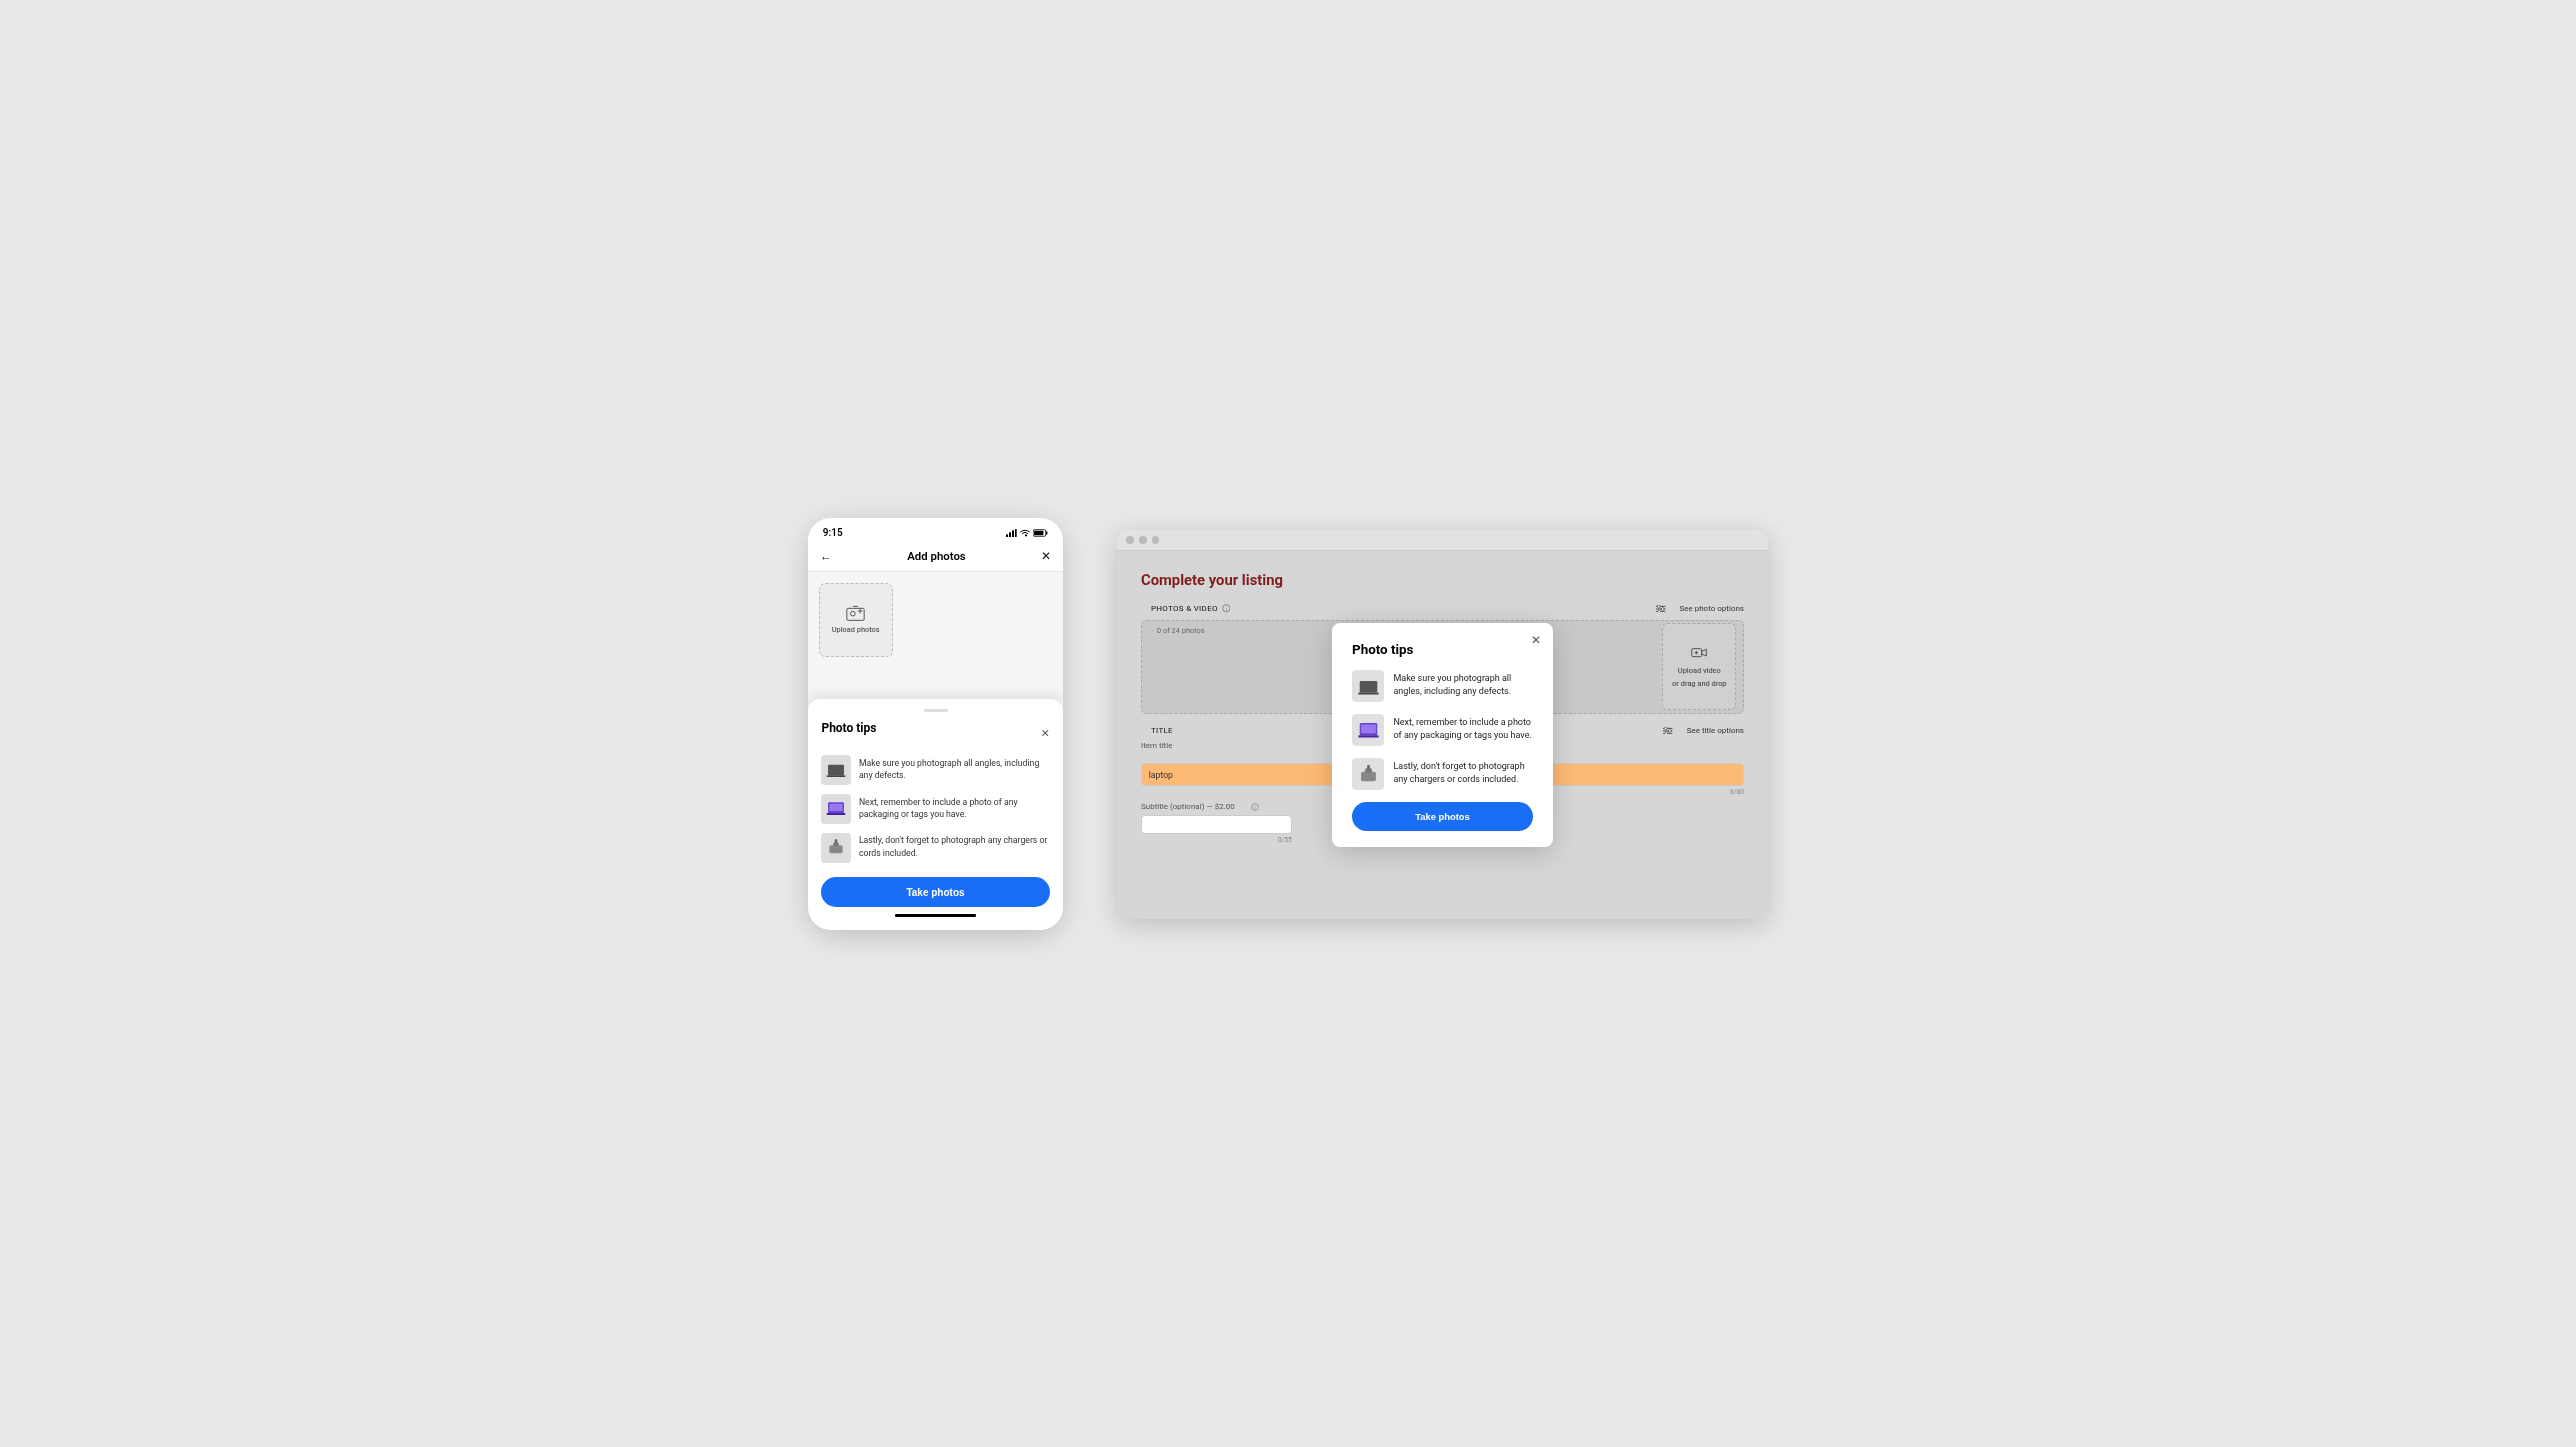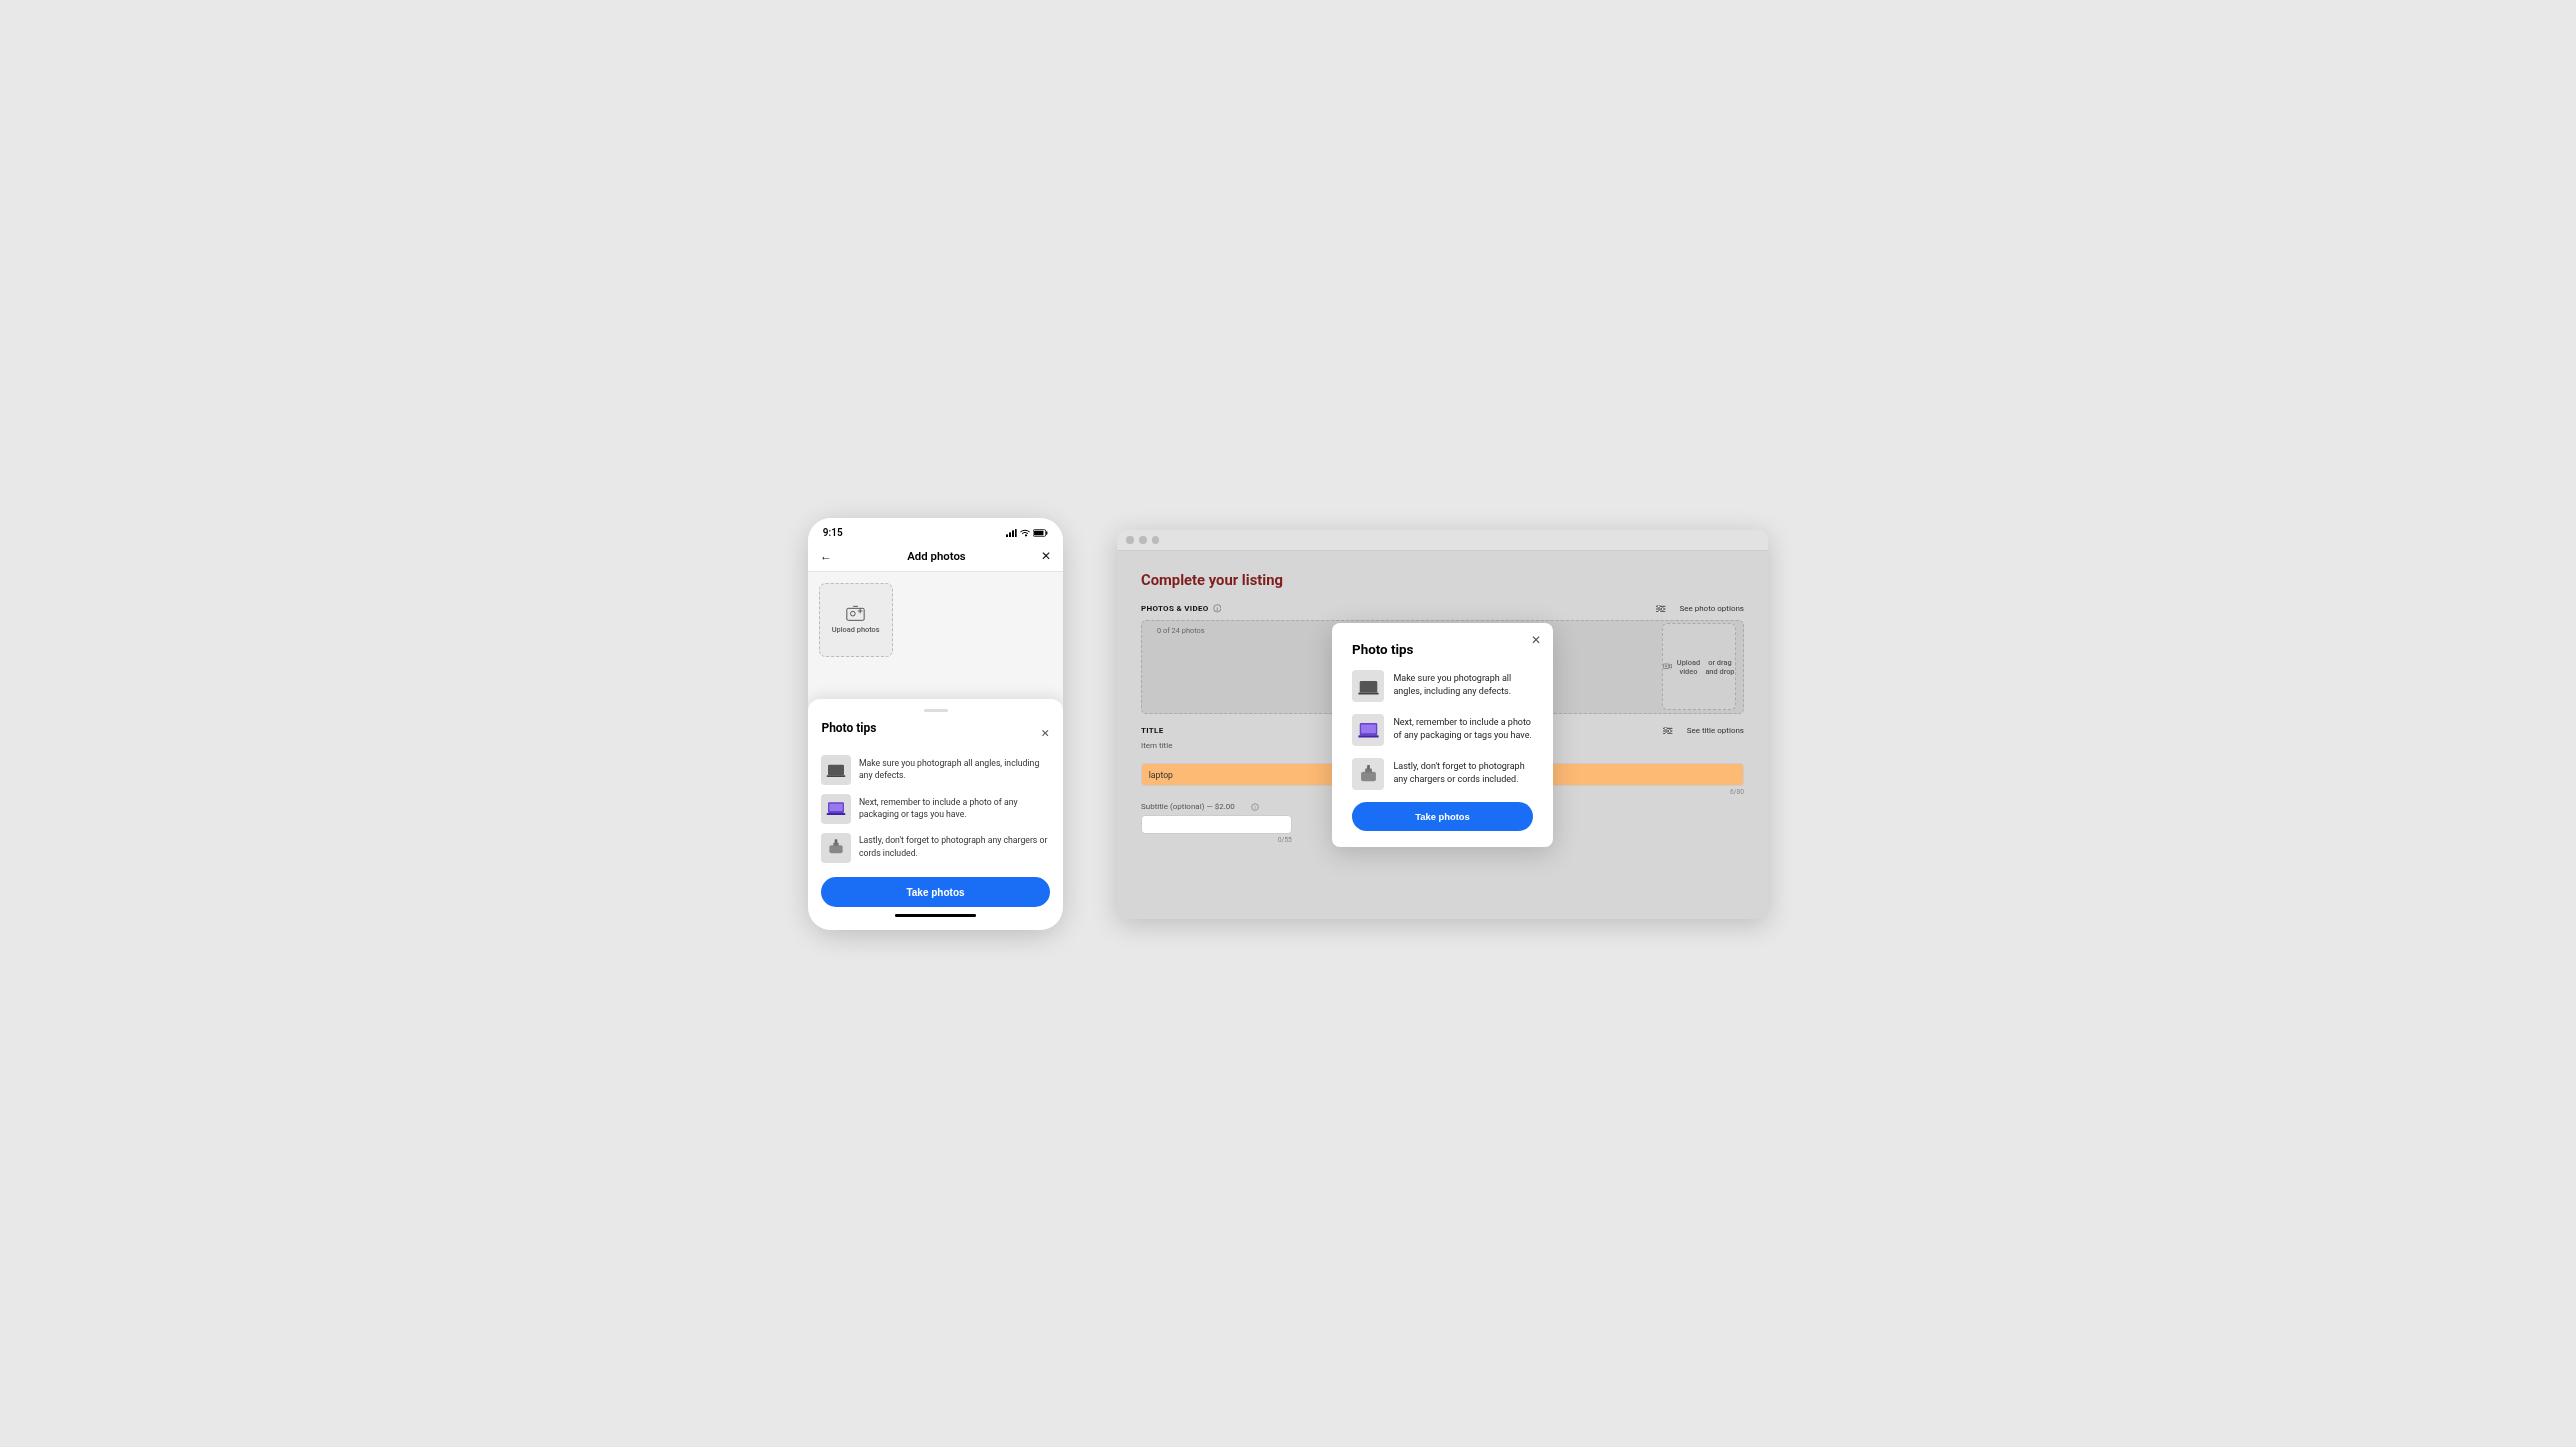--- a/index.html
+++ b/index.html
@@ -204,26 +204,27 @@
       margin-bottom: 14.8px;
     }
     .section-header {
       display: flex;
       align-items: center;
       justify-content: space-between;
       margin-bottom: 6.7px;
     }
     .section-label {
       font-size: 8px;
-      font-weight: 700;
+      font-weight: 400;
       color: #111;
       letter-spacing: 0.3px;
       display: flex;
       align-items: center;
       gap: 4px;
+      margin-left: 10px;
     }
     .section-action {
       font-size: 8px;
       color: #333;
       display: flex;
       align-items: center;
       gap: 14px;
       cursor: pointer;
     }
     .photos-area {
@@ -244,21 +245,21 @@
       top: 5.4px;
       left: 15px;
     }
     .video-upload-box {
       width: 74px;
       height: 74px;
       border: 1px dashed #aaa;
       border-radius: 5.4px;
       background: #d0d0d0;
       display: flex;
-      flex-direction: row;
+      flex-direction: column;
       align-items: center;
       justify-content: center;
       gap: 4px;
       position: absolute;
       right: 0;
       top: 0;
       bottom: 0;
       margin: auto;
       height: 87px;
       right: 6.7px;

